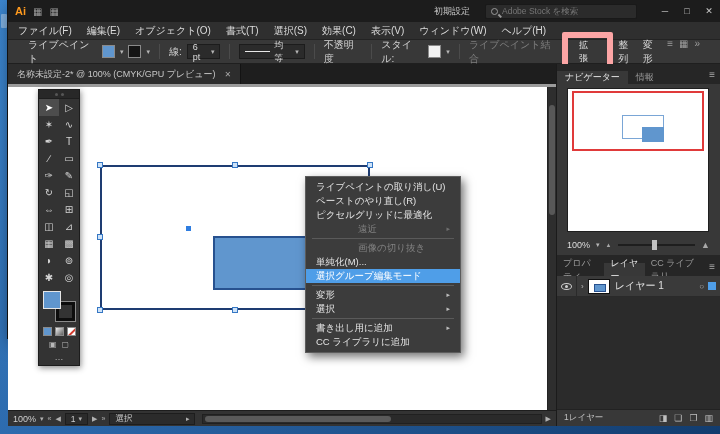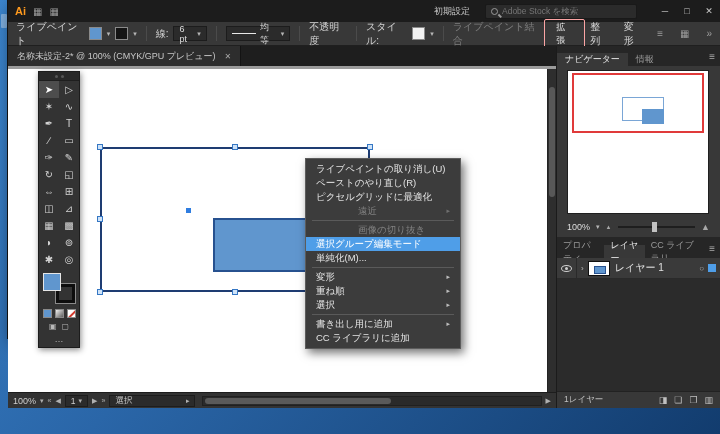--- a/index.html
+++ b/index.html
@@ -32,34 +32,34 @@
   .win-btns { display:flex; margin-left:10px; height:22px; }
   .win-btns span { width:22px; display:flex; align-items:center; justify-content:center;
     font-size:9px; color:#c8c8c8; }
 
   
   .menubar { height:18px; background:#2f2f2f; border-bottom:1px solid #232323;
     display:flex; align-items:center; gap:15px; padding:0 10px; font-size:10px; color:#dcdcdc; }
 
   
   .controlbar { height:24px; background:#383838; border-bottom:1px solid #1f1f1f;
-    display:flex; align-items:center; gap:5px; padding:0 8px; font-size:10px; color:#d4d4d4; }
+    display:flex; align-items:center; gap:5px; padding:0 20px; font-size:10px; color:#d4d4d4; }
   .swatch { width:13px; height:13px; border:1px solid #8a8a8a; flex:none; }
   .fill-swatch { background:#6096ce; }
   .stroke-swatch { background:#141414; }
   .style-swatch { background:#f2f2f2; }
   .caret { font-size:7px; color:#b5b5b5; }
   .cb-sep { width:1px; height:15px; background:#242424; border-right:1px solid #4b4b4b; margin:0 4px; }
   .field { height:15px; background:#2b2b2b; border:1px solid #1c1c1c; display:flex;
     align-items:center; gap:4px; padding:0 5px; font-size:9px; color:#dddddd; }
   .stroke-line { width:26px; height:1px; background:#e8e8e8; }
-  .btn-outline { border:1px solid #fca5a5; border-radius:2px; padding:1px 11px;
+  .btn-outline { border:6px solid #fca5a5; border-radius:2px; padding:1px 11px;
     font-size:9px; color:#e2e2e2; }
   .txt-dim { color:#7d7d7d; }
-  .cb-right { margin-left:auto; display:flex; align-items:center; gap:17px; }
+  .cb-right { margin-left:auto; display:flex; gap:6px; }
 
   
   .workspace { display:flex; height:362px; }
   .left-col { width:548px; display:flex; flex-direction:column; }
   .right-col { width:164px; display:flex; flex-direction:column; background:#323232;
     border-left:1px solid #1b1b1b; }
 
   
   .tabstrip { height:20px; background:#1e1e1e; display:flex; }
   .doc-tab { height:20px; background:#2d2d2d; border-right:1px solid #131313;
@@ -190,20 +190,31 @@
       <span class="mag"></span>
       <input placeholder="Adobe Stock を検索" style="">
     </div>
     <div class="win-btns">
       <span>─</span>
       <span>□</span>
       <span>✕</span>
     </div>
   </div>
 
+  <div class="menubar">
+    <span>ファイル(F)</span>
+    <span>編集(E)</span>
+    <span>オブジェクト(O)</span>
+    <span>書式(T)</span>
+    <span>選択(S)</span>
+    <span>効果(C)</span>
+    <span>表示(V)</span>
+    <span>ウィンドウ(W)</span>
+    <span>ヘルプ(H)</span>
+  </div>
 
   <div class="controlbar">
     <span>ライブペイント</span>
     <span class="swatch fill-swatch"></span>
     <span class="caret">▾</span>
     <span class="swatch stroke-swatch"></span>
     <span class="caret">▾</span>
     <span class="cb-sep"></span>
     <span>線:</span>
     <span class="field">
@@ -313,33 +324,29 @@
               <span>ピクセルグリッドに最適化</span>
             </div>
           <div class="mi disabled">
               <span>遠近</span>
               <span class="sub">▸</span>
             </div>
           <div class="msep"></div>
           <div class="mi disabled">
               <span>画像の切り抜き</span>
             </div>
+          <div class="mi">
+              <span>単純化(M)...</span>
+            </div>
           <div class="mi hl">
               <span>選択グループ編集モード</span>
             </div>
-          <div class="mi">
-              <span>単純化(M)...</span>
-            </div>
           <div class="msep"></div>
           <div class="mi">
               <span>変形</span>
-              <span class="sub">▸</span>
-            </div>
-          <div class="mi">
-              <span>重ね順</span>
               <span class="sub">▸</span>
             </div>
           <div class="mi">
               <span>選択</span>
               <span class="sub">▸</span>
             </div>
           <div class="msep"></div>
           <div class="mi">
               <span>書き出し用に追加</span>
               <span class="sub">▸</span>

